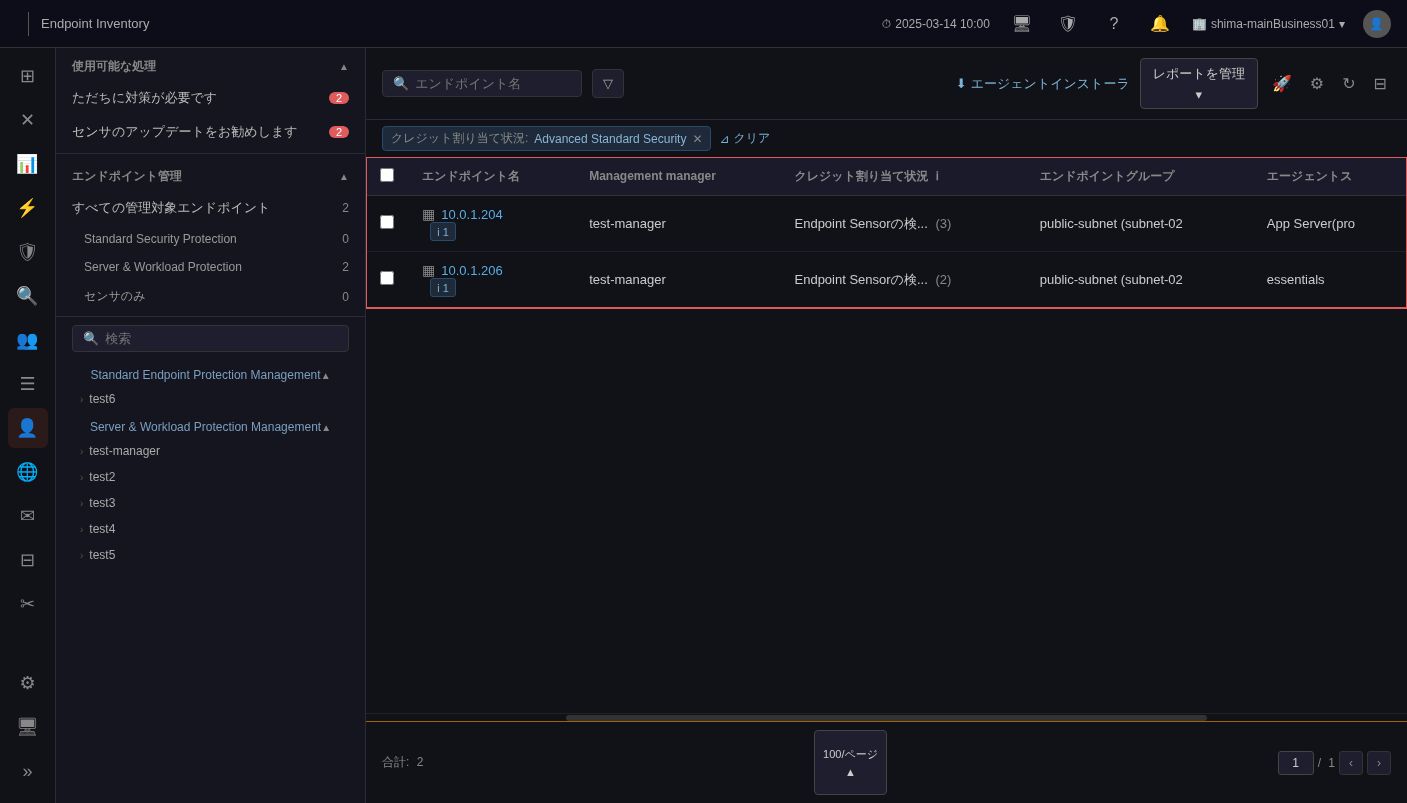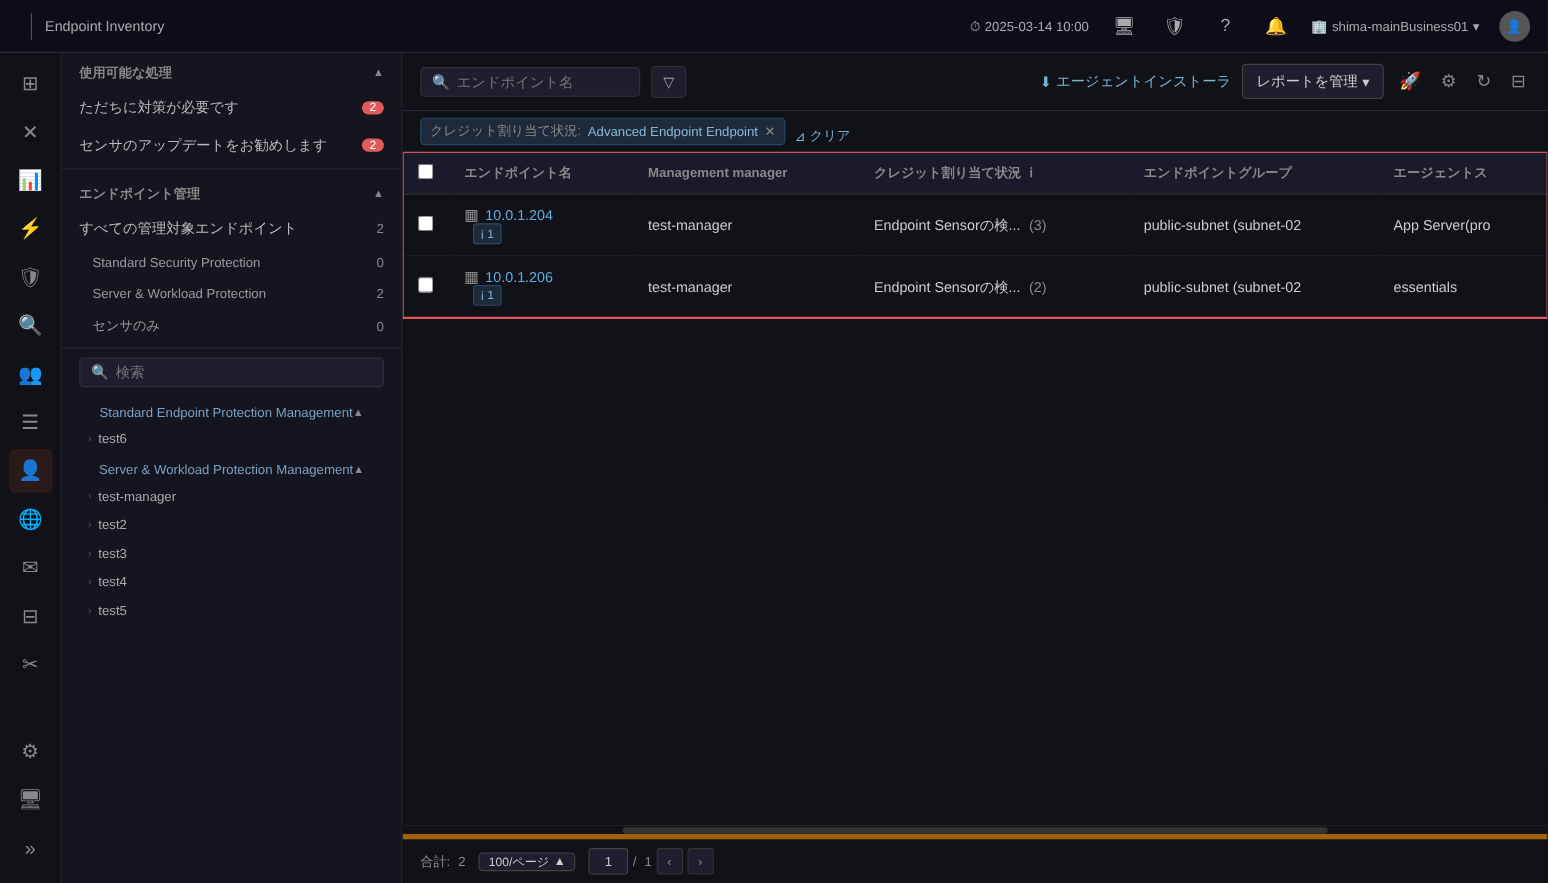--- a/index.html
+++ b/index.html
@@ -302,34 +302,35 @@
       background: #1e1e2e;
       border: 1px solid #444;
       border-radius: 4px;
       color: #ccc;
       padding: 6px 12px;
       cursor: pointer;
       font-size: 13px;
       display: flex;
       align-items: center;
       gap: 4px;
+      flex-direction: column;
     }
     .toolbar-icon-btn {
       background: transparent;
       border: none;
       color: #888;
       cursor: pointer;
       font-size: 16px;
       padding: 4px;
     }
 
     
     .filter-chips {
       display: flex;
-      align-items: flex-end;
+      align-items: center;
       padding: 6px 16px;
       gap: 8px;
       flex-shrink: 0;
     }
     .filter-chip {
       display: flex;
       align-items: center;
       background: #1e2a3a;
       border: 1px solid #2a4a6a;
       border-radius: 4px;
@@ -423,24 +424,24 @@
       font-size: 11px;
       color: #7ab3d4;
       gap: 3px;
       margin-left: 8px;
     }
 
     
     .bottom-bar {
       display: flex;
       align-items: center;
-      justify-content: flex-start;
+      justify-content: space-between;
       padding: 8px 16px;
       background: #111118;
-      border-top: 5px solid #a16207;
+      border-top: 1px solid #a16207;
       gap: 12px;
       flex-shrink: 0;
     }
     .bottom-bar-text {
       color: #888;
       font-size: 12px;
     }
     .pagination {
       display: flex;
       align-items: center;
@@ -617,21 +618,21 @@
         <button class="toolbar-icon-btn">🚀</button>
         <button class="toolbar-icon-btn">⚙</button>
         <button class="toolbar-icon-btn">↻</button>
         <button class="toolbar-icon-btn">⊟</button>
       </div>
     </div>
 
     <div class="filter-chips">
       <div class="filter-chip">
         <span class="chip-label">クレジット割り当て状況:</span>
-        <span>Advanced Endpoint Endpoint</span>
+        <span>Advanced Standard Security</span>
         <span class="chip-close">✕</span>
       </div>
       <div class="clear-filter">
         <span>⊿</span>
         <span>クリア</span>
       </div>
     </div>
 
     <div class="table-container">
       <table class="data-table table-highlight">
@@ -709,21 +710,21 @@
 
     <div style="height:8px; background:#111118; border-top:1px solid #222; position:relative;">
       <div style="position:absolute; left:200px; right:200px; top:1px; height:6px; background:#333; border-radius:3px;"></div>
     </div>
 
     <div class="bottom-bar">
       <span class="bottom-bar-text">
         <span>合計:</span>
         <span style="margin-left:4px;">2</span>
       </span>
-      <button class="manage-reports-btn" style="font-size:11px; padding:0 8px;">
+      <button class="manage-reports-btn" style="font-size:11px; padding:16px 8px;">
         <span>100/ページ</span>
         <span>▲</span>
       </button>
       <div class="pagination">
         <input class="page-input" type="text" value="1" style="">
         <span class="bottom-bar-text">
           <span>/</span>
           <span style="margin-left:4px;">1</span>
         </span>
         <div class="page-btn">‹</div>

